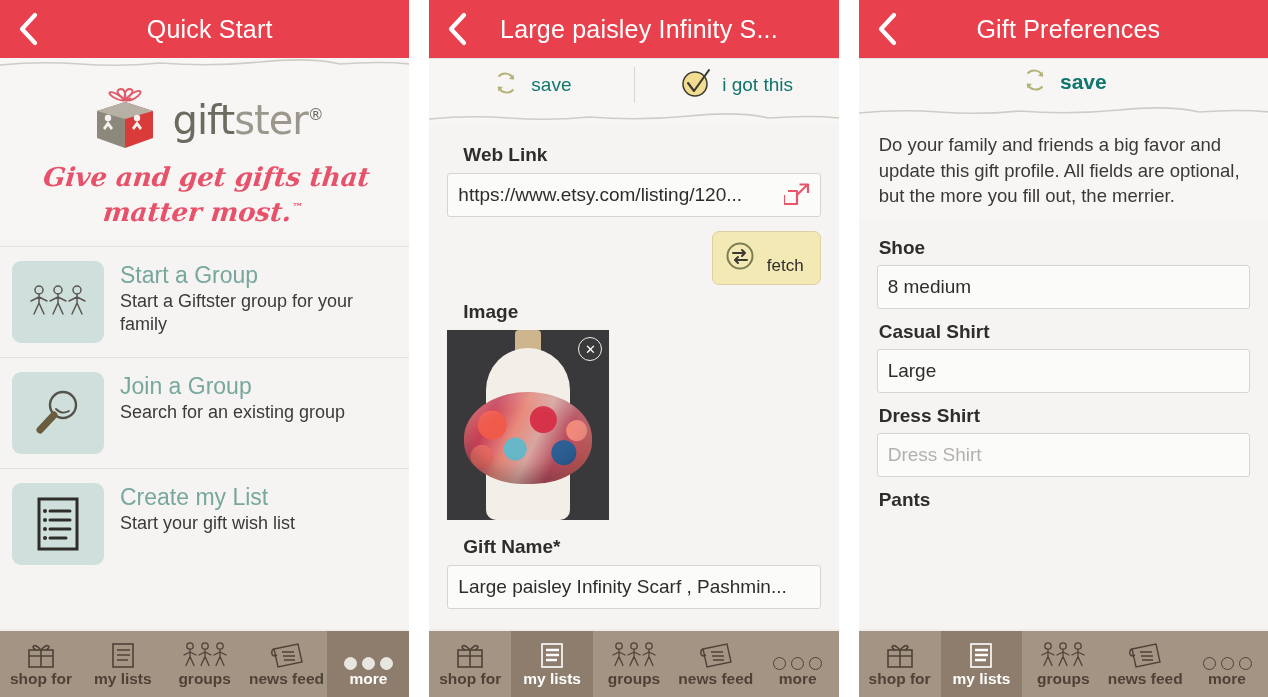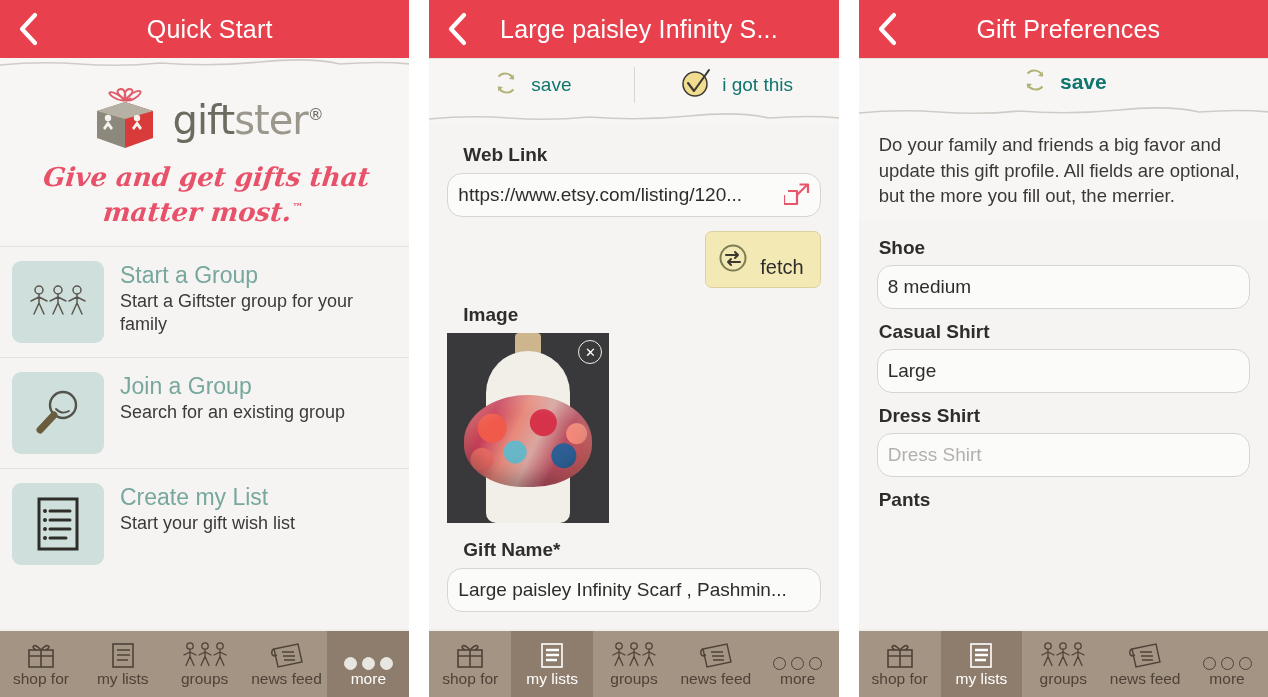--- a/index.html
+++ b/index.html
@@ -156,21 +156,21 @@
   .flabel{
     font-size:19px;
     color:#2f2d2b;
     font-weight:bold;
     margin:8px 0 7px 16px;
   }
   .finput{
     position:relative;
     background:#fbfbfa;
     border:1px solid #d7d5d1;
-    border-radius:15px;
+    border-radius:3px;
     height:44px;
     display:flex;align-items:center;
     padding:0 10px;
     font-size:19px;
     color:#2f2d2b;
     box-sizing:border-box;
     overflow:hidden;
     white-space:nowrap;
   }
   .finput .val{overflow:hidden;text-overflow:ellipsis;white-space:nowrap;flex:1;}
@@ -179,21 +179,21 @@
 
   .fetch-row{display:flex;justify-content:flex-end;margin-top:14px;}
   .fetch-btn{
     display:flex;align-items:center;gap:12px;
     background:#f3e9b5;
     border:1px solid #ddd0a0;
     border-radius:7px;
     padding:8px 16px 8px 12px;
     cursor:pointer;
   }
-  .fetch-btn .lbl{font-size:20px;color:#2f2d2b;margin-top:16px;}
+  .fetch-btn .lbl{font-size:17px;color:#2f2d2b;margin-top:16px;}
 
   .img-wrap{
     position:relative;
     width:162px;height:190px;
     margin-top:6px;
   }
   .thumb{
     width:162px;height:190px;
     position:relative;
     overflow:hidden;
@@ -272,21 +272,21 @@
     flex:1;
     display:flex;flex-direction:column;
     align-items:center;justify-content:center;
     gap:1px;
     cursor:pointer;
     color:#4e4237;
     font-size:15.5px;
   }
   .tab .ticon{height:30px;display:flex;align-items:flex-end;justify-content:center;}
   .tab.active{background:#8e7d6d;color:#ffffff;}
-  .tab .tlabel{line-height:1;padding-bottom:2px;}
+  .tab .tlabel{line-height:1;padding-bottom:2px;font-weight:bold;}
   .dots{display:flex;gap:5px;align-items:center;}
   .dots i{
     width:11px;height:11px;border-radius:50%;
     border:1.6px solid #4e4237;display:block;
   }
   .tab.active .dots i{background:#e8e6e1;border-color:#e8e6e1;}
 </style>
 </head>
 <body>
 

